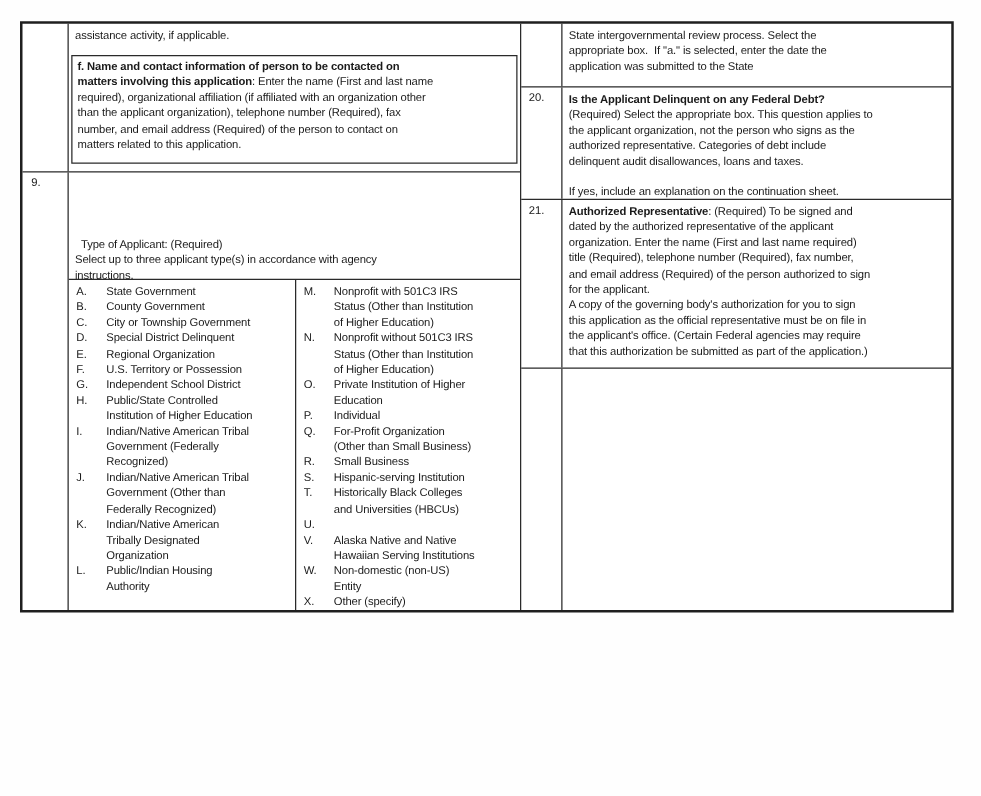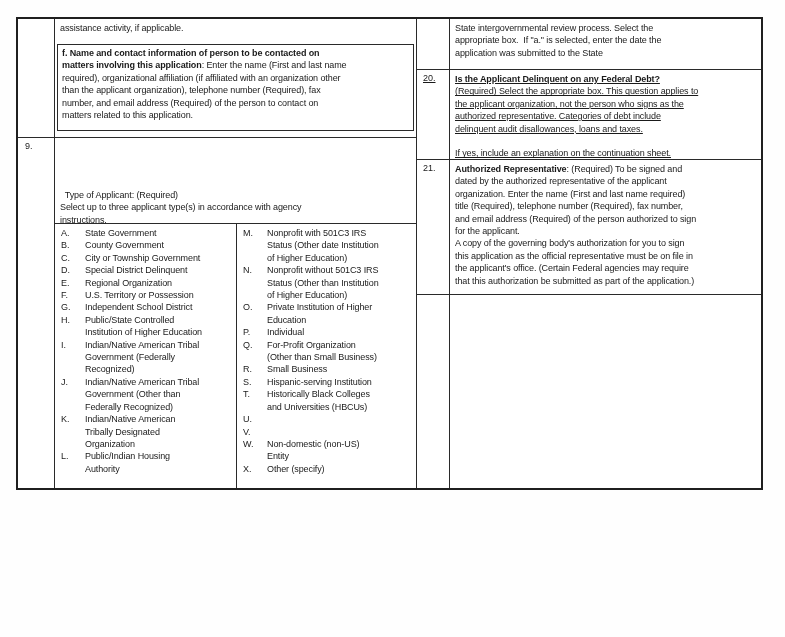--- a/index.html
+++ b/index.html
@@ -62,21 +62,21 @@
   .listcol1 { width: 182px; border-right: 1px solid #2a2a2a; padding: 3px 0 0 0; flex-shrink: 0; }
   .listcol2 { flex: 1; padding: 3px 0 0 0; min-width: 0; }
 
   .li { display: flex; font-size: 9px; line-height: 12.4px; letter-spacing: -0.1px; }
   .lt { width: 30px; padding-left: 6px; flex-shrink: 0; }
   .ll { flex: 1; white-space: pre-line; padding-right: 2px; }
 
   
   .rrow { display: flex; min-height: 0; justify-content: center; }
   .rrow1 { height: 51px;  border-bottom: 1px solid #2a2a2a; }
-  .rrow2 { height: 90px;  border-bottom: 1px solid #2a2a2a; text-decoration: underline; }
+  .rrow2 { height: 90px;  border-bottom: 1px solid #2a2a2a; }
   .rrow3 { height: 135px; border-bottom: 1px solid #2a2a2a; }
   .rrow4 { flex: 1; }
 
   .rnumcol {
     width: 33px;
     border-right: 1px solid #2a2a2a;
     padding: 3px 0 0 6px;
     font-size: 9px;
     flex-shrink: 0;
   }
@@ -169,21 +169,21 @@
                   <span class="lt">L.</span>
                   <span class="ll">Public/Indian Housing
 Authority</span>
                 </div>
             </div>
 
             <div class="listcol2">
               <div class="li">
                   <span class="lt">M.</span>
                   <span class="ll">Nonprofit with 501C3 IRS
-Status (Other date Institution
+Status (Other than Institution
 of Higher Education)</span>
                 </div>
               <div class="li">
                   <span class="lt">N.</span>
                   <span class="ll">Nonprofit without 501C3 IRS
 Status (Other than Institution
 of Higher Education)</span>
                 </div>
               <div class="li">
                   <span class="lt">O.</span>
@@ -210,20 +210,22 @@
               <div class="li">
                   <span class="lt">T.</span>
                   <span class="ll">Historically Black Colleges
 and Universities (HBCUs)</span>
                 </div>
               <div class="li">
                   <span class="lt">U.</span>
                 </div>
               <div class="li">
                   <span class="lt">V.</span>
+                  <span class="ll">Alaska Native and Native
+Hawaiian Serving Institutions</span>
                 </div>
               <div class="li">
                   <span class="lt">W.</span>
                   <span class="ll">Non-domestic (non-US)
 Entity</span>
                 </div>
               <div class="li">
                   <span class="lt">X.</span>
                   <span class="ll">Other (specify)</span>
                 </div>

